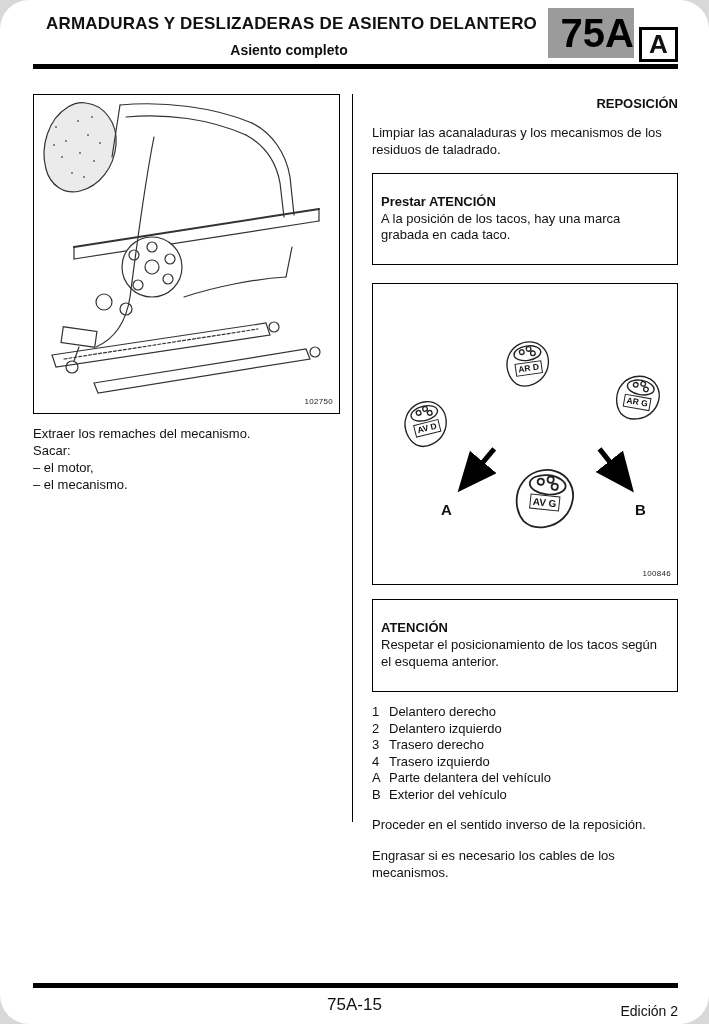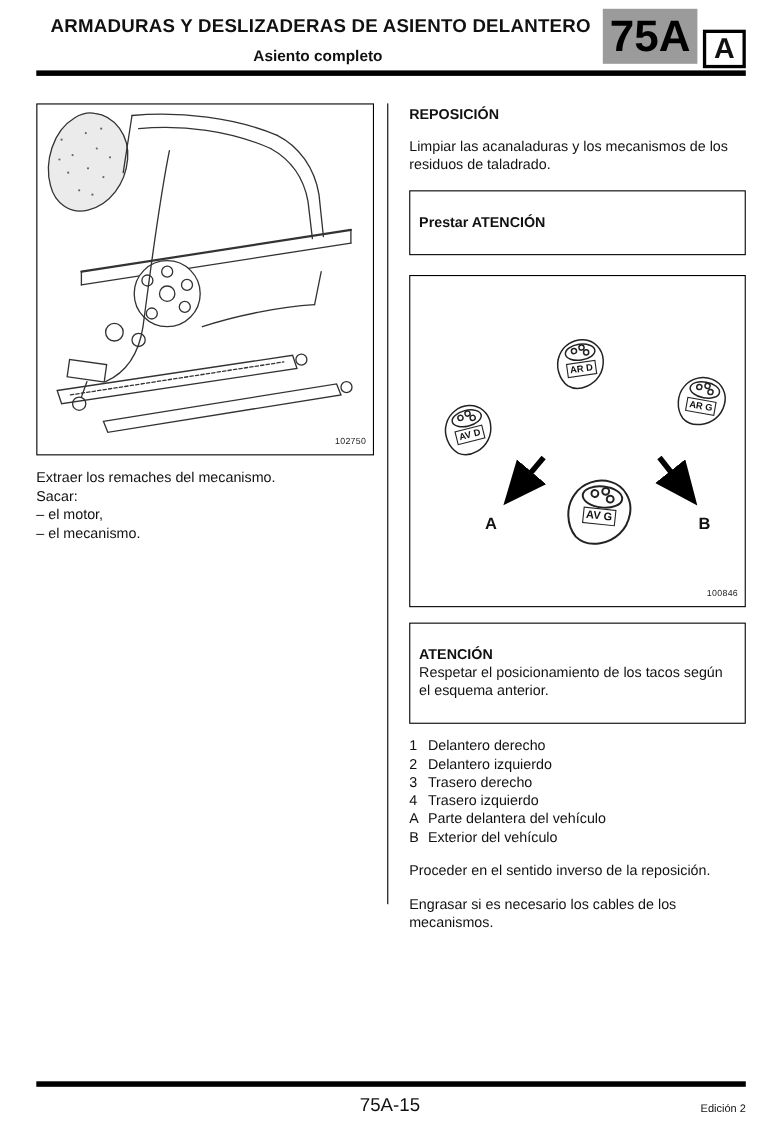--- a/index.html
+++ b/index.html
@@ -1,54 +1,55 @@
 <!DOCTYPE html>
 <html><head>
 <meta charset="utf-8">
 <style>
   html,body{margin:0;padding:0;background:#d8d8d8;}
   *{box-sizing:border-box;}
   .page{
     position:relative;width:709px;height:1024px;background:#ffffff;
     font-family:"Liberation Sans", sans-serif;color:#111;overflow:hidden;
     margin:0 auto;
+    border-radius:29px;
   }
   
   .hdr-title{
     position:absolute;left:46px;top:14px;width:500px;
     font-size:17px;font-weight:bold;letter-spacing:.2px;white-space:nowrap;
   }
   .hdr-subtitle{
     position:absolute;left:33px;top:42px;width:512px;text-align:center;
     font-size:14px;font-weight:bold;
   }
   .sec-box{
     position:absolute;left:548px;top:8px;width:86px;height:50px;
-    background:#9b9b9b;display:flex;align-items:center;justify-content:center;
+    background:#9b9b9b;display:flex;align-items:center;justify-content:flex-end;
     font-size:40px;font-weight:bold;color:#000;
   }
   .letter-box{
     position:absolute;left:639px;top:27px;width:39px;height:35px;
     background:#fff;border:3px solid #000;display:flex;align-items:center;justify-content:center;
     font-size:26px;font-weight:bold;
   }
   .hdr-rule{position:absolute;left:33px;top:64px;width:645px;height:5px;background:#000;}
   
   .main{position:absolute;left:33px;top:94px;width:645px;font-size:13px;line-height:1.3;}
   .col-divider{position:absolute;left:319px;top:0;width:1px;height:728px;background:#000;}
   .col-left{position:absolute;left:0;top:0;width:307px;}
   .col-right{position:absolute;left:339px;top:0;width:306px;}
   
   .fig-box{position:relative;width:307px;height:320px;border:1px solid #000;background:#fff;}
   .fig-ref{position:absolute;font-size:8px;color:#222;letter-spacing:.3px;}
   .fig-box .fig-ref{right:6px;bottom:6px;}
   .para{margin:0;padding:0;}
   .mt12{margin-top:12px;} .mt14{margin-top:14px;} .mt16{} .mt22{margin-top:22px;}
   
-  .sec-title{font-size:13px;font-weight:bold;margin:2px 0 0 0;}
+  .sec-title{font-size:13px;font-weight:bold;margin:2px 0 0 0;text-align:right;}
   .att-box{border:1px solid #000;padding:20px 8px;margin-top:14px;}
   .att-title{font-weight:bold;}
   .diagram-box{position:relative;width:306px;height:302px;border:1px solid #000;background:#fff;margin-top:18px;}
   .diagram-box .fig-ref{right:6px;bottom:5px;}
   .taco{position:absolute;width:54px;height:56px;}
   .taco svg{display:block;width:100%;height:100%;}
   .taco-lg{width:72px;height:74px;}
   .taco-label{
     position:absolute;left:50%;top:46%;transform:translateX(-50%);
     background:#fff;border:1px solid #222;font-size:8.5px;font-weight:bold;
@@ -57,21 +58,21 @@
   .taco-lg .taco-label{font-size:10px;line-height:13px;top:44%;}
   .diag-arrows{position:absolute;left:0;top:0;width:100%;height:100%;}
   .arrow-label{position:absolute;font-size:15px;font-weight:bold;}
   
   .legend{margin-top:12px;}
   .legend-row{display:flex;line-height:16.5px;}
   .legend-key{width:17px;flex:0 0 17px;}
   
   .ftr-rule{position:absolute;left:33px;top:983px;width:645px;height:5px;background:#000;}
   .ftr-page{position:absolute;left:0;top:995px;width:709px;text-align:center;font-size:17px;}
-  .ftr-edition{position:absolute;right:31px;top:1003px;font-size:10px;}
+  .ftr-edition{position:absolute;right:31px;top:1003px;font-size:14px;}
 </style>
 </head>
 <body>
 
 <div class="page">
 
   <div class="hdr-title">ARMADURAS Y DESLIZADERAS DE ASIENTO DELANTERO</div>
   <div class="hdr-subtitle">Asiento completo</div>
   <div class="sec-box">
     <span>75A</span>
@@ -142,20 +143,21 @@
       <p class="para">– el mecanismo.</p>
     </div>
 
     <div class="col-right">
       <h3 class="sec-title">REPOSICIÓN</h3>
 
       <p class="para mt12">Limpiar las acanaladuras y los mecanismos de los residuos de taladrado.</p>
 
       <div class="att-box">
         <div class="att-title">Prestar ATENCIÓN</div>
+        <div>A la posición de los tacos, hay una marca grabada en cada taco.</div>
       </div>
 
       <div class="diagram-box">
 
         <div class="taco" style="left:128px;top:52px;transform:rotate(-8deg);">
           <svg viewBox="0 0 60 60">
             <g stroke="#222" stroke-width="1.5" fill="#fff">
               <path d="M14,50 C6,42 4,28 10,18 C15,9 26,4 36,6 C47,8 54,18 53,29 C52,41 44,50 33,53 C26,55 19,54 14,50 Z"></path>
               <ellipse cx="31" cy="18" rx="15" ry="8"></ellipse>
               <circle cx="25" cy="16" r="2.6"></circle>

